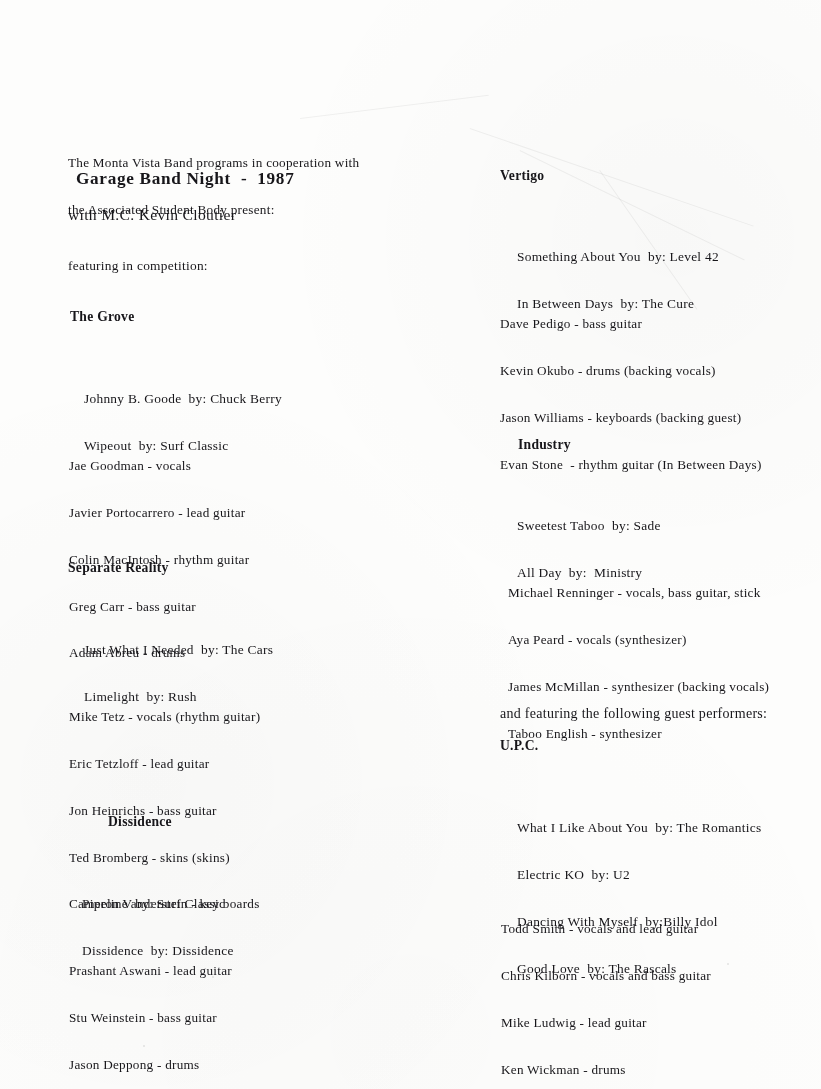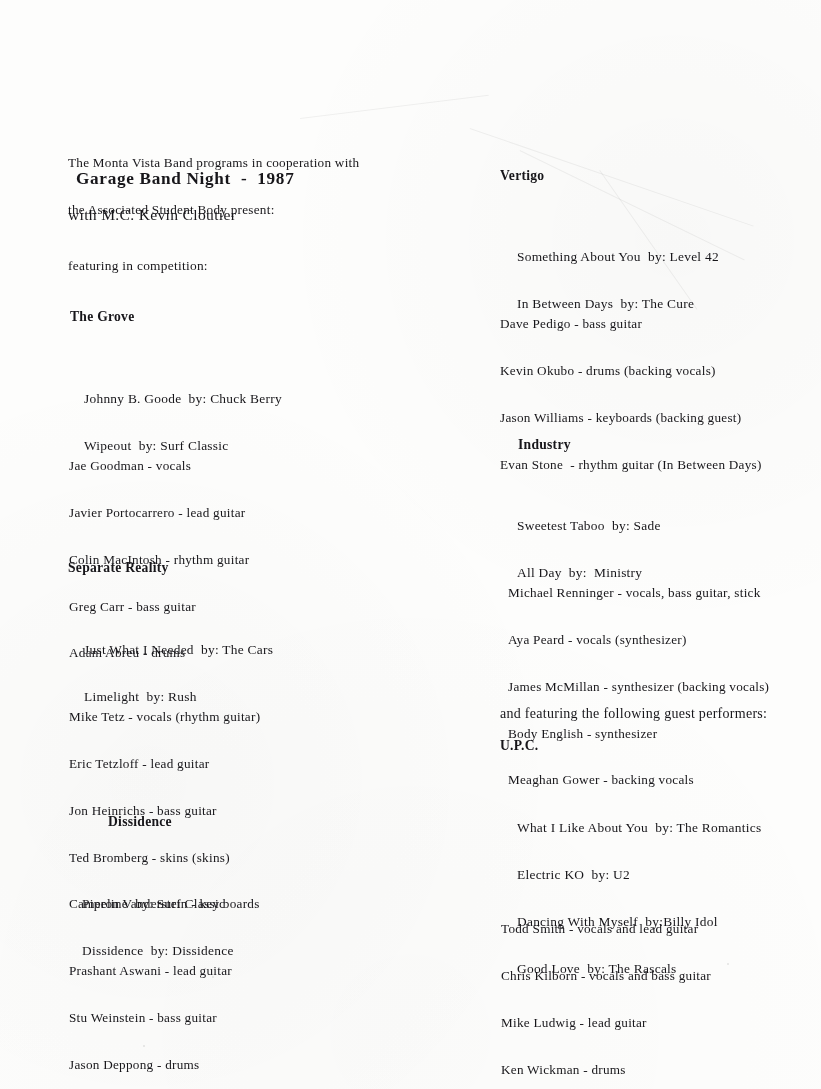--- a/index.html
+++ b/index.html
@@ -147,22 +147,21 @@
 
   <div class="txt songs" style="left:517px; top:487px;">
     <span class="line">Sweetest Taboo  by: Sade</span>
     <span class="line">All Day  by:  Ministry</span>
   </div>
 
   <div class="txt members" style="left:508px; top:554px;">
     <span class="line">Michael Renninger - vocals, bass guitar, stick</span>
     <span class="line">Aya Peard - vocals (synthesizer)</span>
     <span class="line">James McMillan - synthesizer (backing vocals)</span>
-    <span class="line">Body English - synthesizer</span>
-    <span class="line">Meaghan Gower - backing vocals</span>
+    <span class="line">Taboo English - synthesizer</span>
   </div>
 
   <div class="txt guest-lead" style="left:500px; top:706px;">and featuring the following guest performers:</div>
 
   <div class="txt band-name" style="left:500px; top:738px;">U.P.C.</div>
 
   <div class="txt songs" style="left:517px; top:789px;">
     <span class="line">What I Like About You  by: The Romantics</span>
     <span class="line">Electric KO  by: U2</span>
     <span class="line">Dancing With Myself  by:Billy Idol</span>

